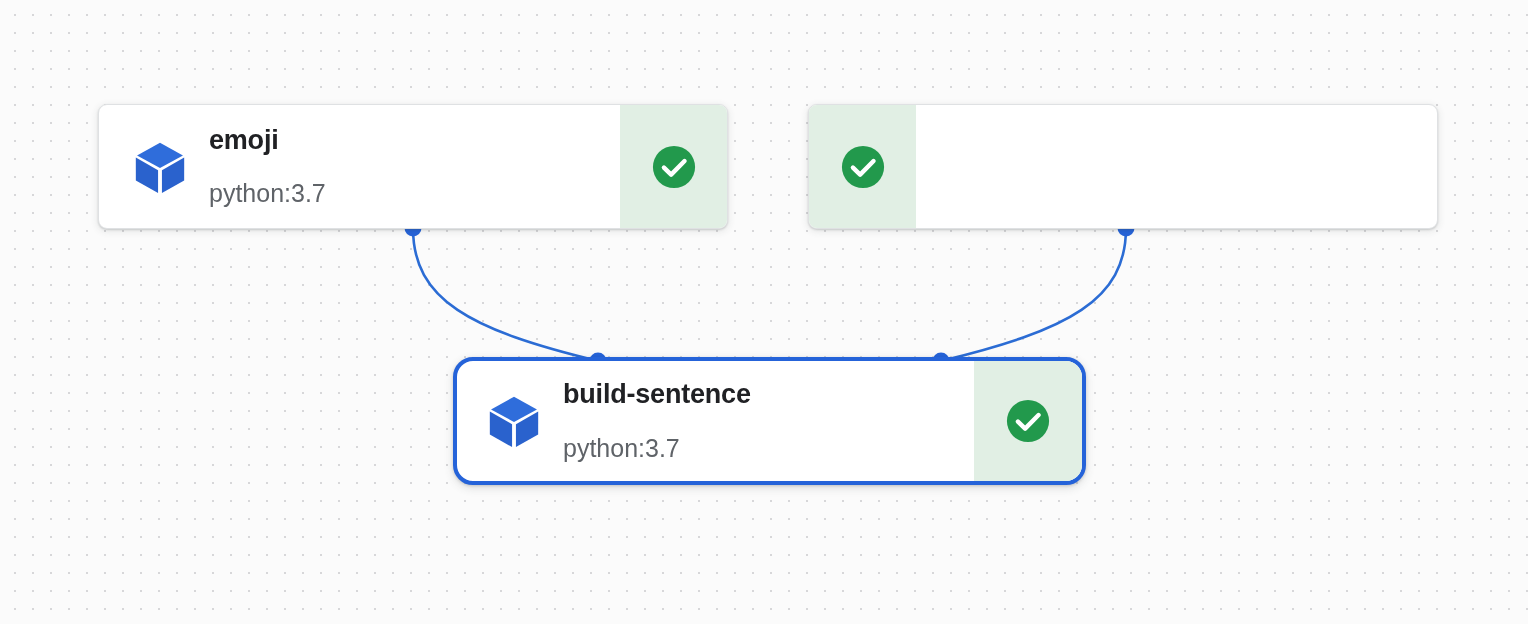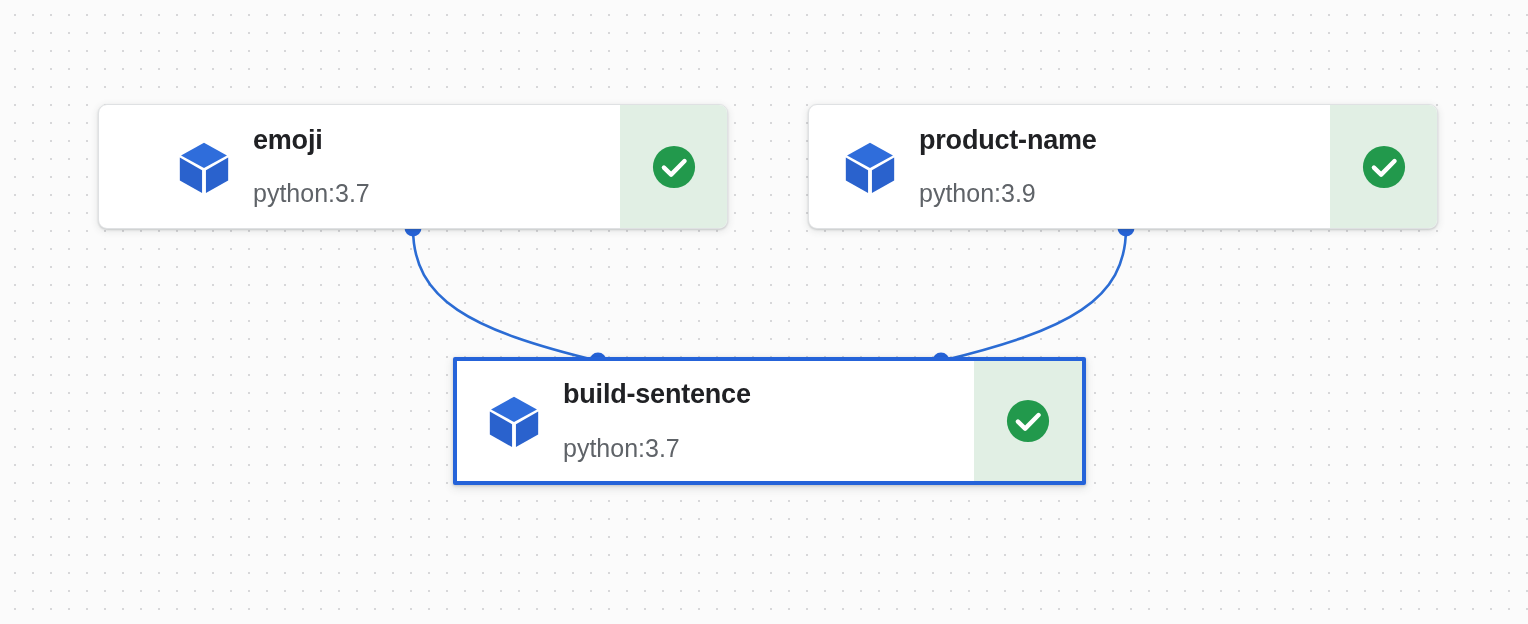--- a/index.html
+++ b/index.html
@@ -37,21 +37,21 @@
     background: #ffffff;
     border-radius: 9px;
     overflow: hidden;
   }
   .node.plain {
     border: 1px solid #dfe1e3;
     box-shadow: 0 1px 2px rgba(60,64,67,0.20), 0 2px 7px 1px rgba(60,64,67,0.10);
   }
   .node.selected {
     border: 4px solid #2563d9;
-    border-radius: 2px;
+    border-radius: 20px;
     box-shadow: 0 1px 3px rgba(60,64,67,0.22), 0 3px 9px 1px rgba(60,64,67,0.12);
   }
 
   .node-body {
     flex: 1 1 auto;
     display: flex;
     align-items: center;
     min-width: 0;
   }
 
@@ -101,21 +101,21 @@
   }
   .node.selected .node-status { width: 108px; }
 
   .status-badge {
     width: 46px;
     height: 46px;
     display: block;
   }
 
   
-  #node-emoji        { left: 98px;  top: 104px; width: 630px; height: 125px; padding-left: 44px; }
+  #node-emoji        { left: 98px;  top: 104px; width: 630px; height: 125px; }
   #node-product-name { left: 808px; top: 104px; width: 630px; height: 125px; }
   #node-build-sentence { left: 453px; top: 357px; width: 633px; height: 128px; }
 </style>
 </head>
 <body>
 
 <div id="canvas">
 
   <svg id="edges" viewBox="0 0 1528 624" width="1528" height="624">
     <path d="M 413 228 C 413 300, 470 330, 598 361" fill="none" stroke="#2b6cd4" stroke-width="2.6" stroke-linecap="round"></path>
@@ -143,33 +143,20 @@
     </div>
     <div class="node-status">
       <svg class="status-badge" viewBox="0 0 48 48">
         <circle cx="24" cy="24" r="22" fill="#22994c"></circle>
         <path d="M13.5 24.6 L21 32 L35 17.8" fill="none" stroke="#ffffff" stroke-width="4.6" stroke-linecap="round" stroke-linejoin="round"></path>
       </svg>
     </div>
   </div>
 
   <div id="node-product-name" class="node plain">
-    <div class="node-body">
-      <span class="node-icon">
-        <svg width="58" height="58" viewBox="0 0 48 48">
-          <path d="M24 4 L43 14.4 L24 24.8 L5 14.4 Z" fill="#2f6ddb"></path>
-          <path d="M4 16.2 L22.4 26.6 L22.4 45.6 L4 35.2 Z" fill="#2a62cd"></path>
-          <path d="M44 16.2 L25.6 26.6 L25.6 45.6 L44 35.2 Z" fill="#2a62cd"></path>
-        </svg>
-      </span>
-      <span class="node-text">
-        <span class="node-title">product-name</span>
-        <span class="node-subtitle">python:3.9</span>
-      </span>
-    </div>
     <div class="node-status">
       <svg class="status-badge" viewBox="0 0 48 48">
         <circle cx="24" cy="24" r="22" fill="#22994c"></circle>
         <path d="M13.5 24.6 L21 32 L35 17.8" fill="none" stroke="#ffffff" stroke-width="4.6" stroke-linecap="round" stroke-linejoin="round"></path>
       </svg>
     </div>
   </div>
 
   <div id="node-build-sentence" class="node selected">
     <div class="node-body">

